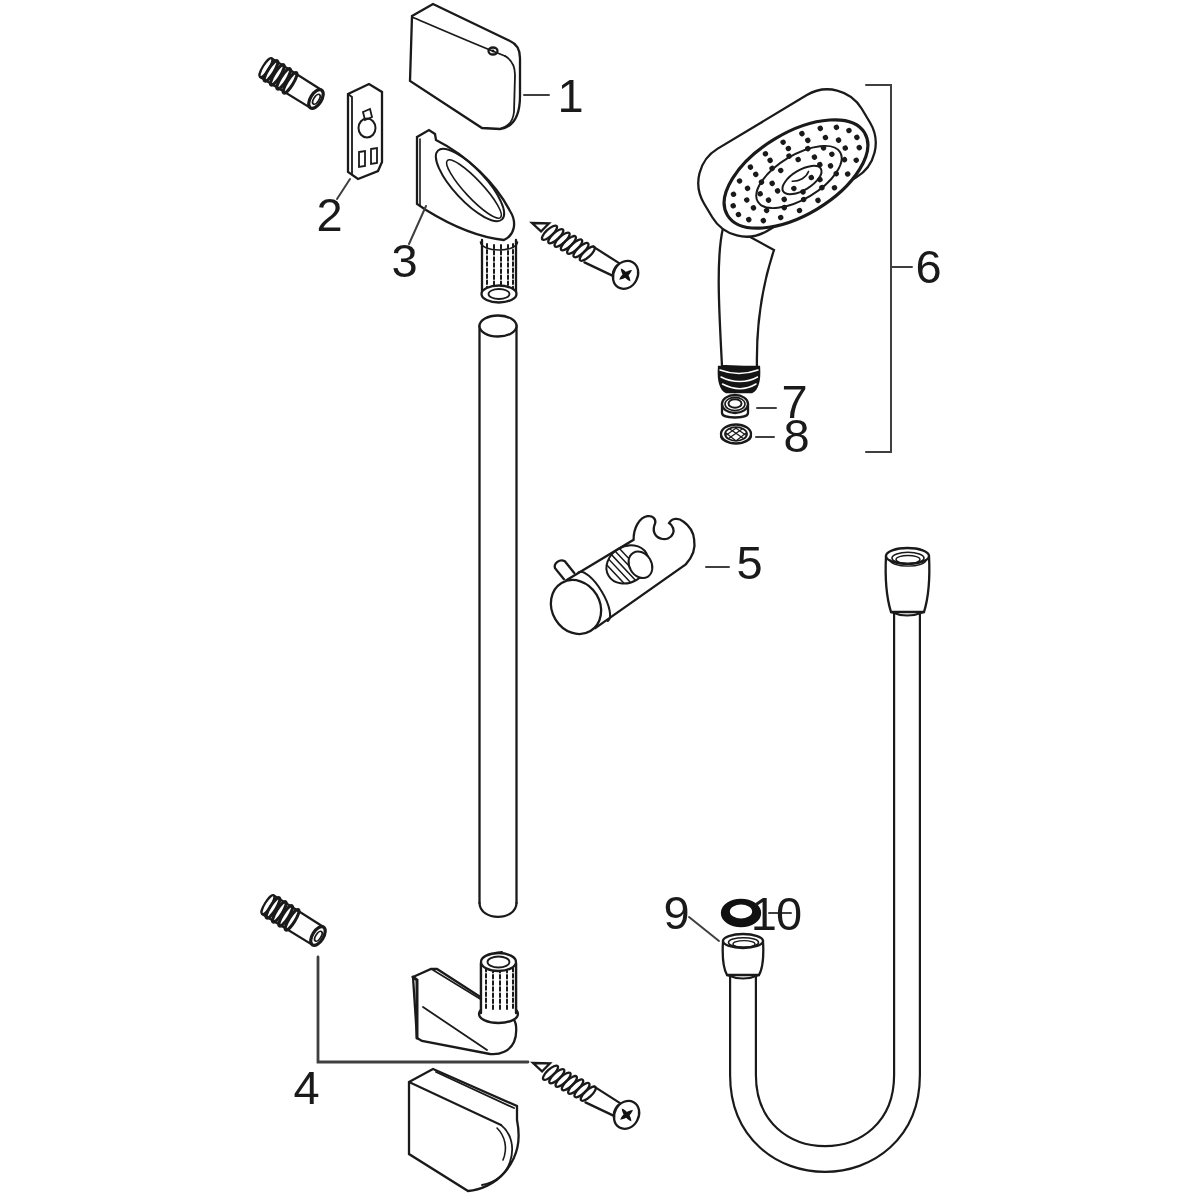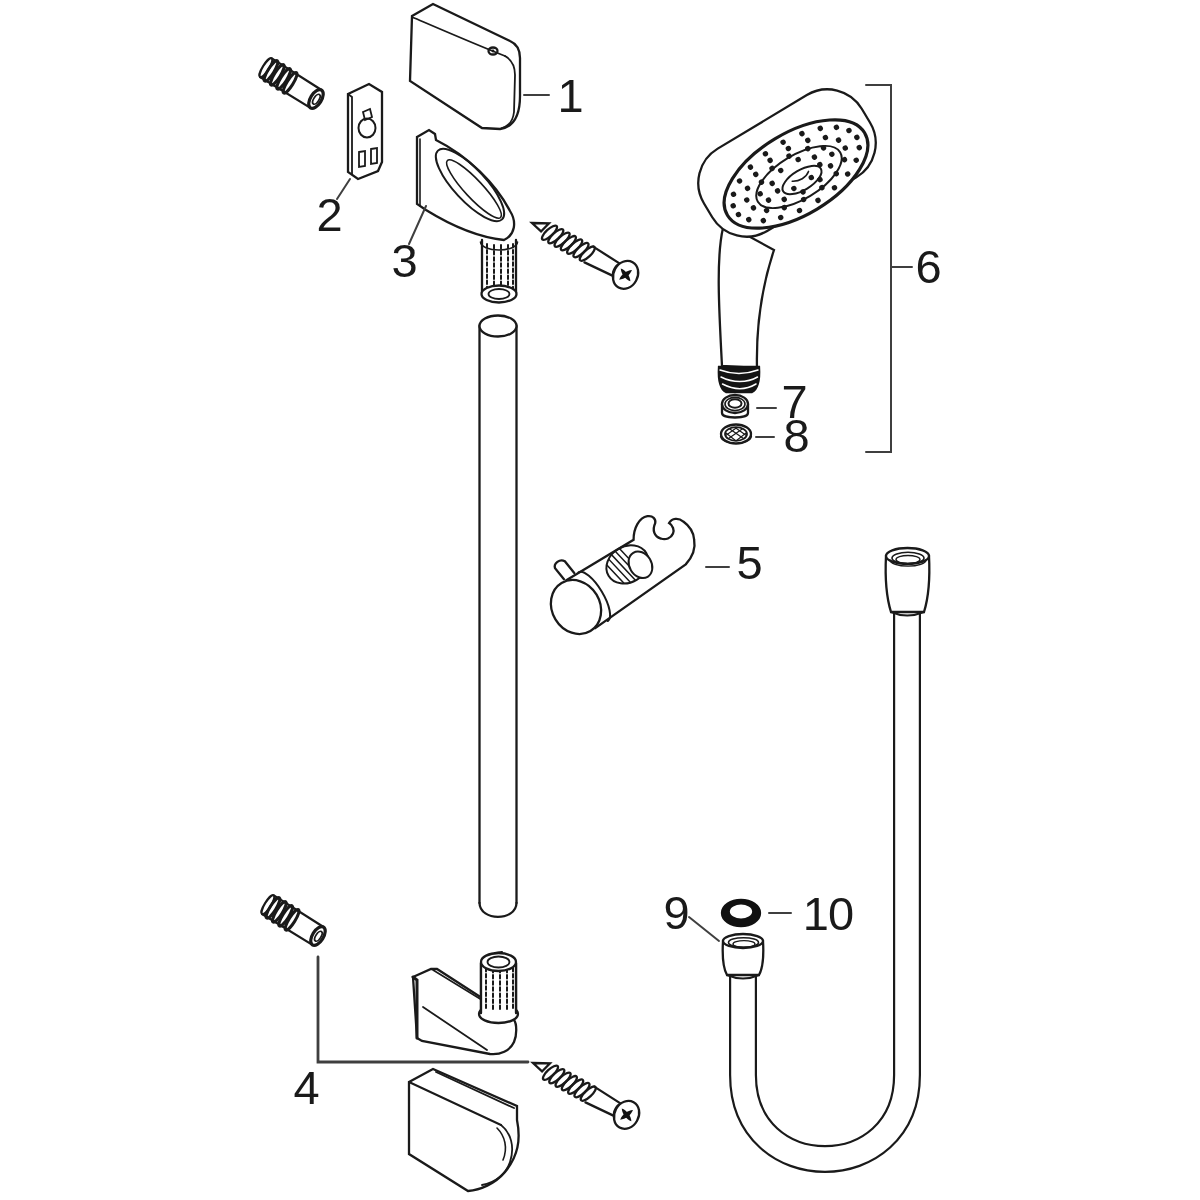--- a/index.html
+++ b/index.html
@@ -282,14 +282,14 @@
 
   <div class="label" style="left:570px;top:95px">1</div>
   <div class="label" style="left:329px;top:214px">2</div>
   <div class="label" style="left:404px;top:260px">3</div>
   <div class="label" style="left:306px;top:1087px">4</div>
   <div class="label" style="left:749px;top:562px">5</div>
   <div class="label" style="left:928px;top:266px">6</div>
   <div class="label" style="left:794px;top:401px">7</div>
   <div class="label" style="left:796px;top:435px">8</div>
   <div class="label" style="left:676px;top:912px">9</div>
-  <div class="label" style="left:828px;top:913px">10</div>
+  <div class="label" style="left:776px;top:913px">10</div>
 </div>
 
 </body></html>

